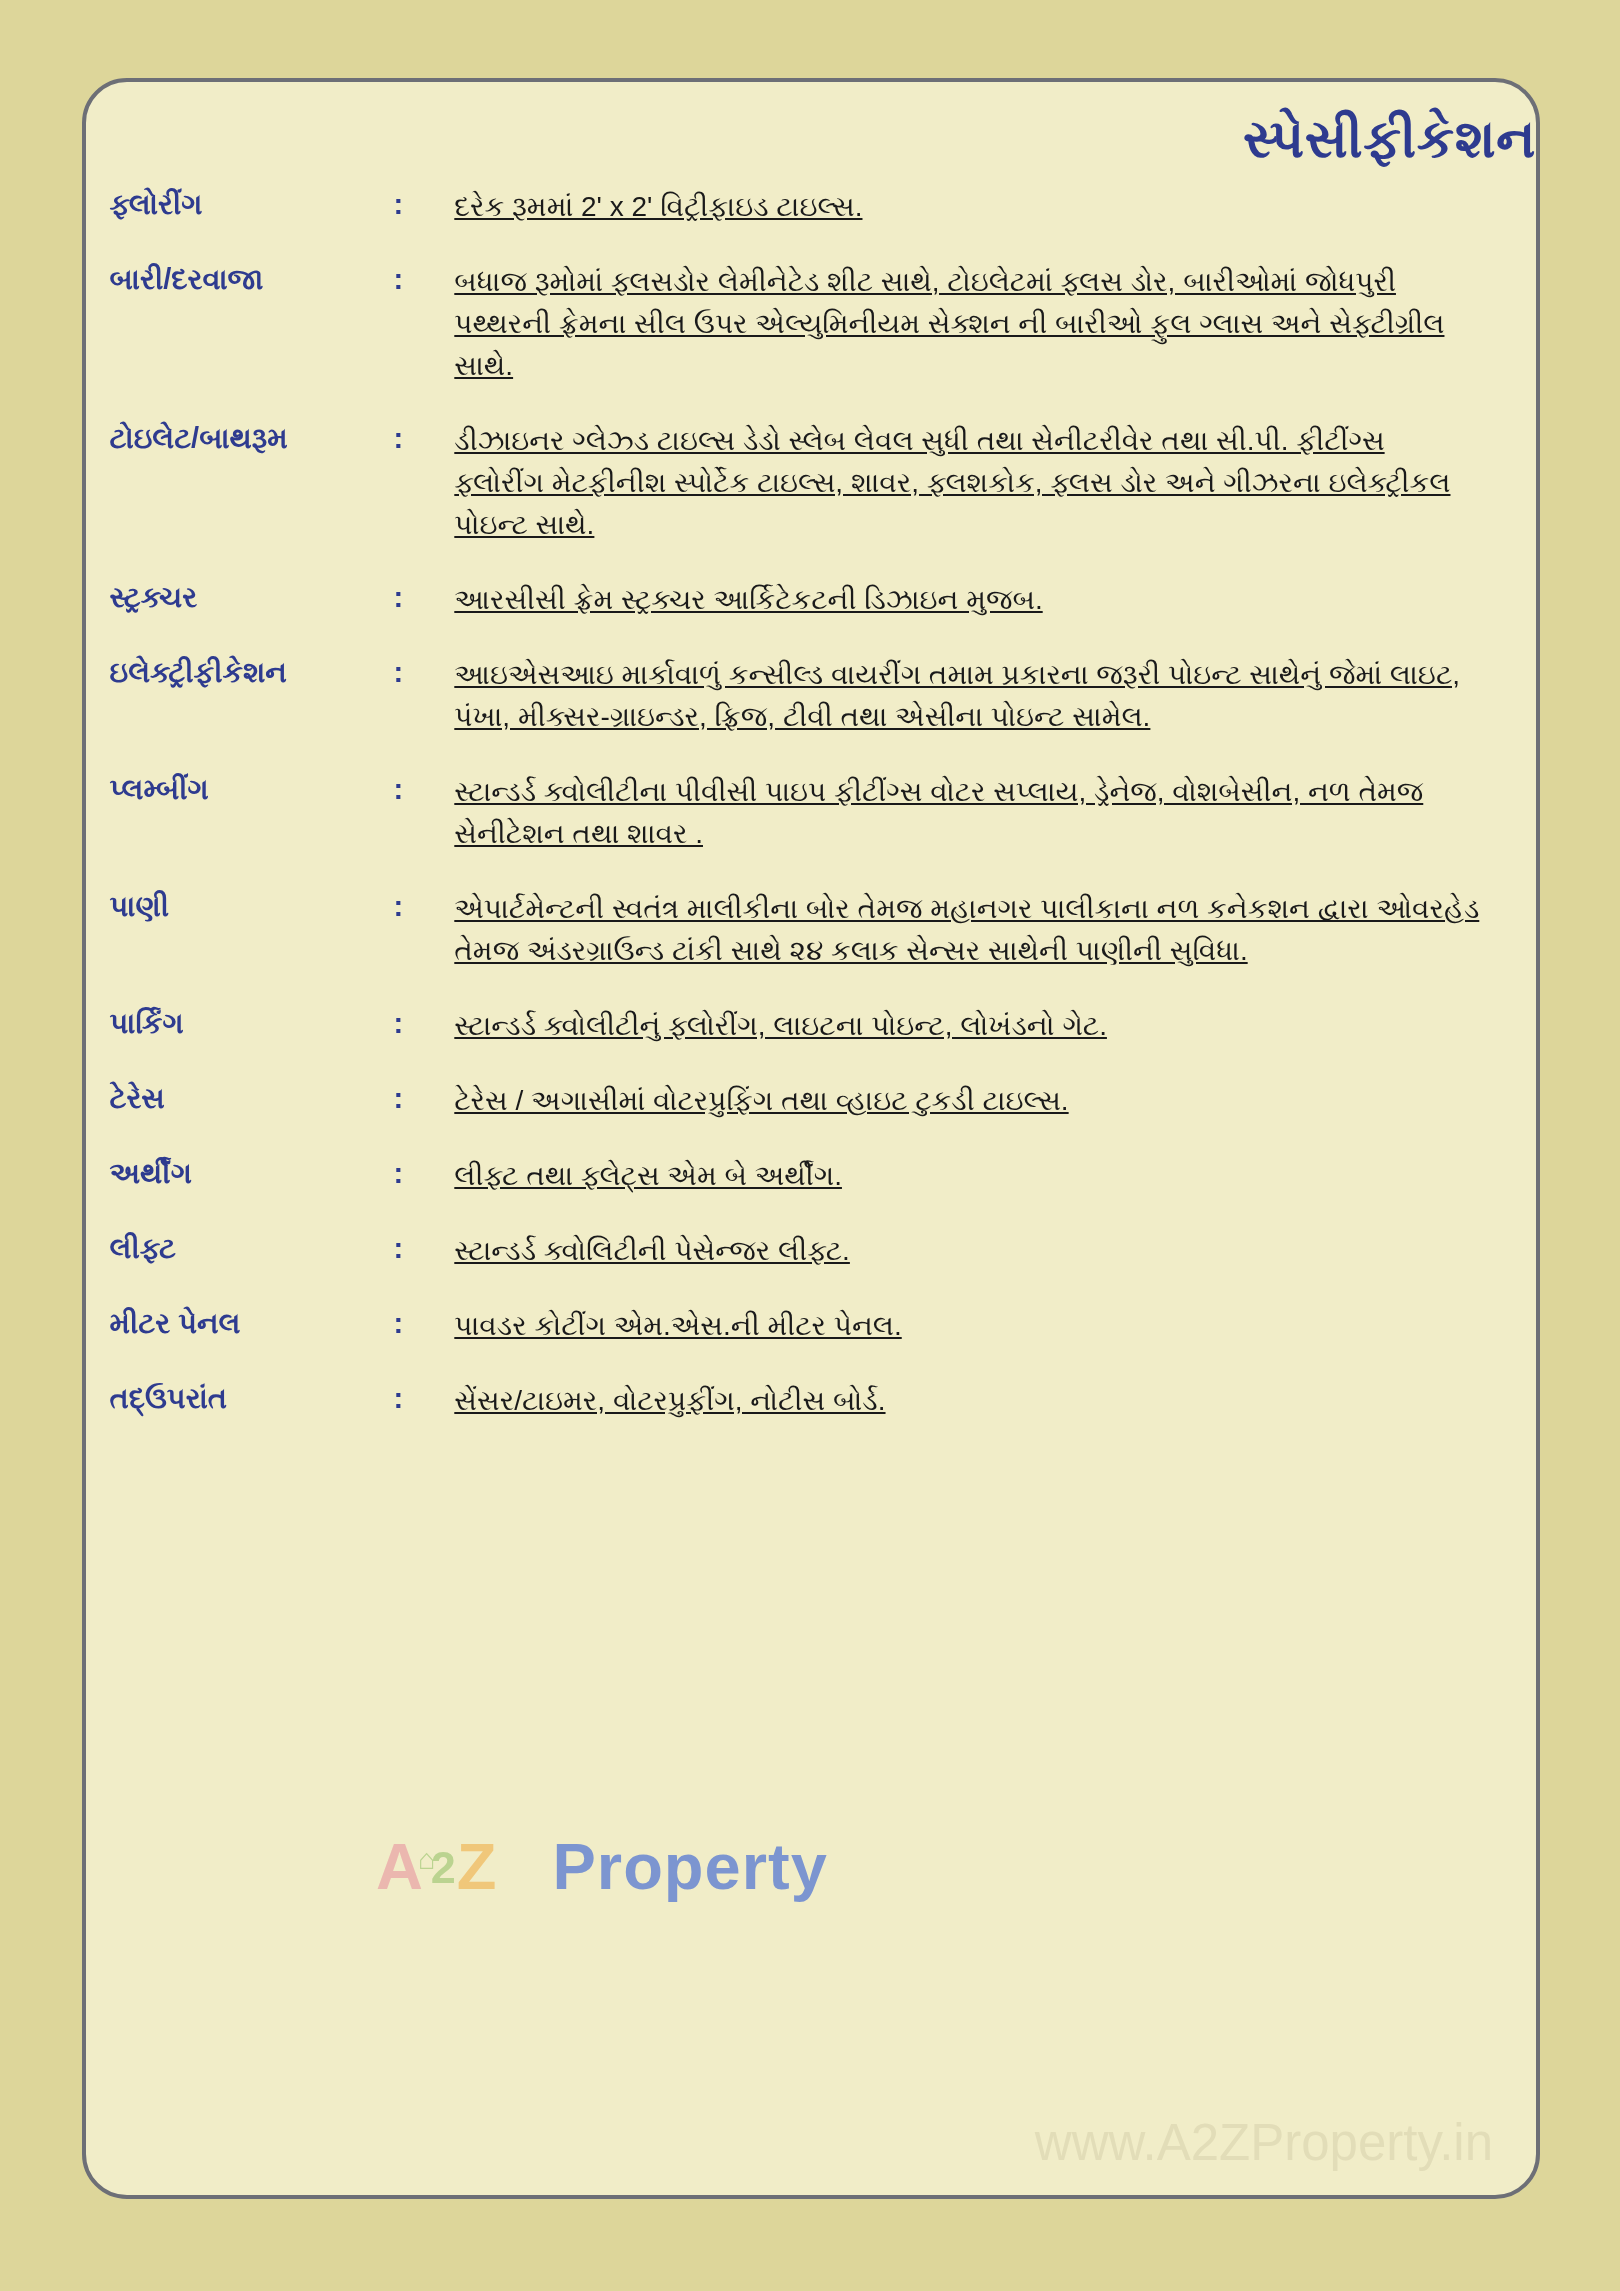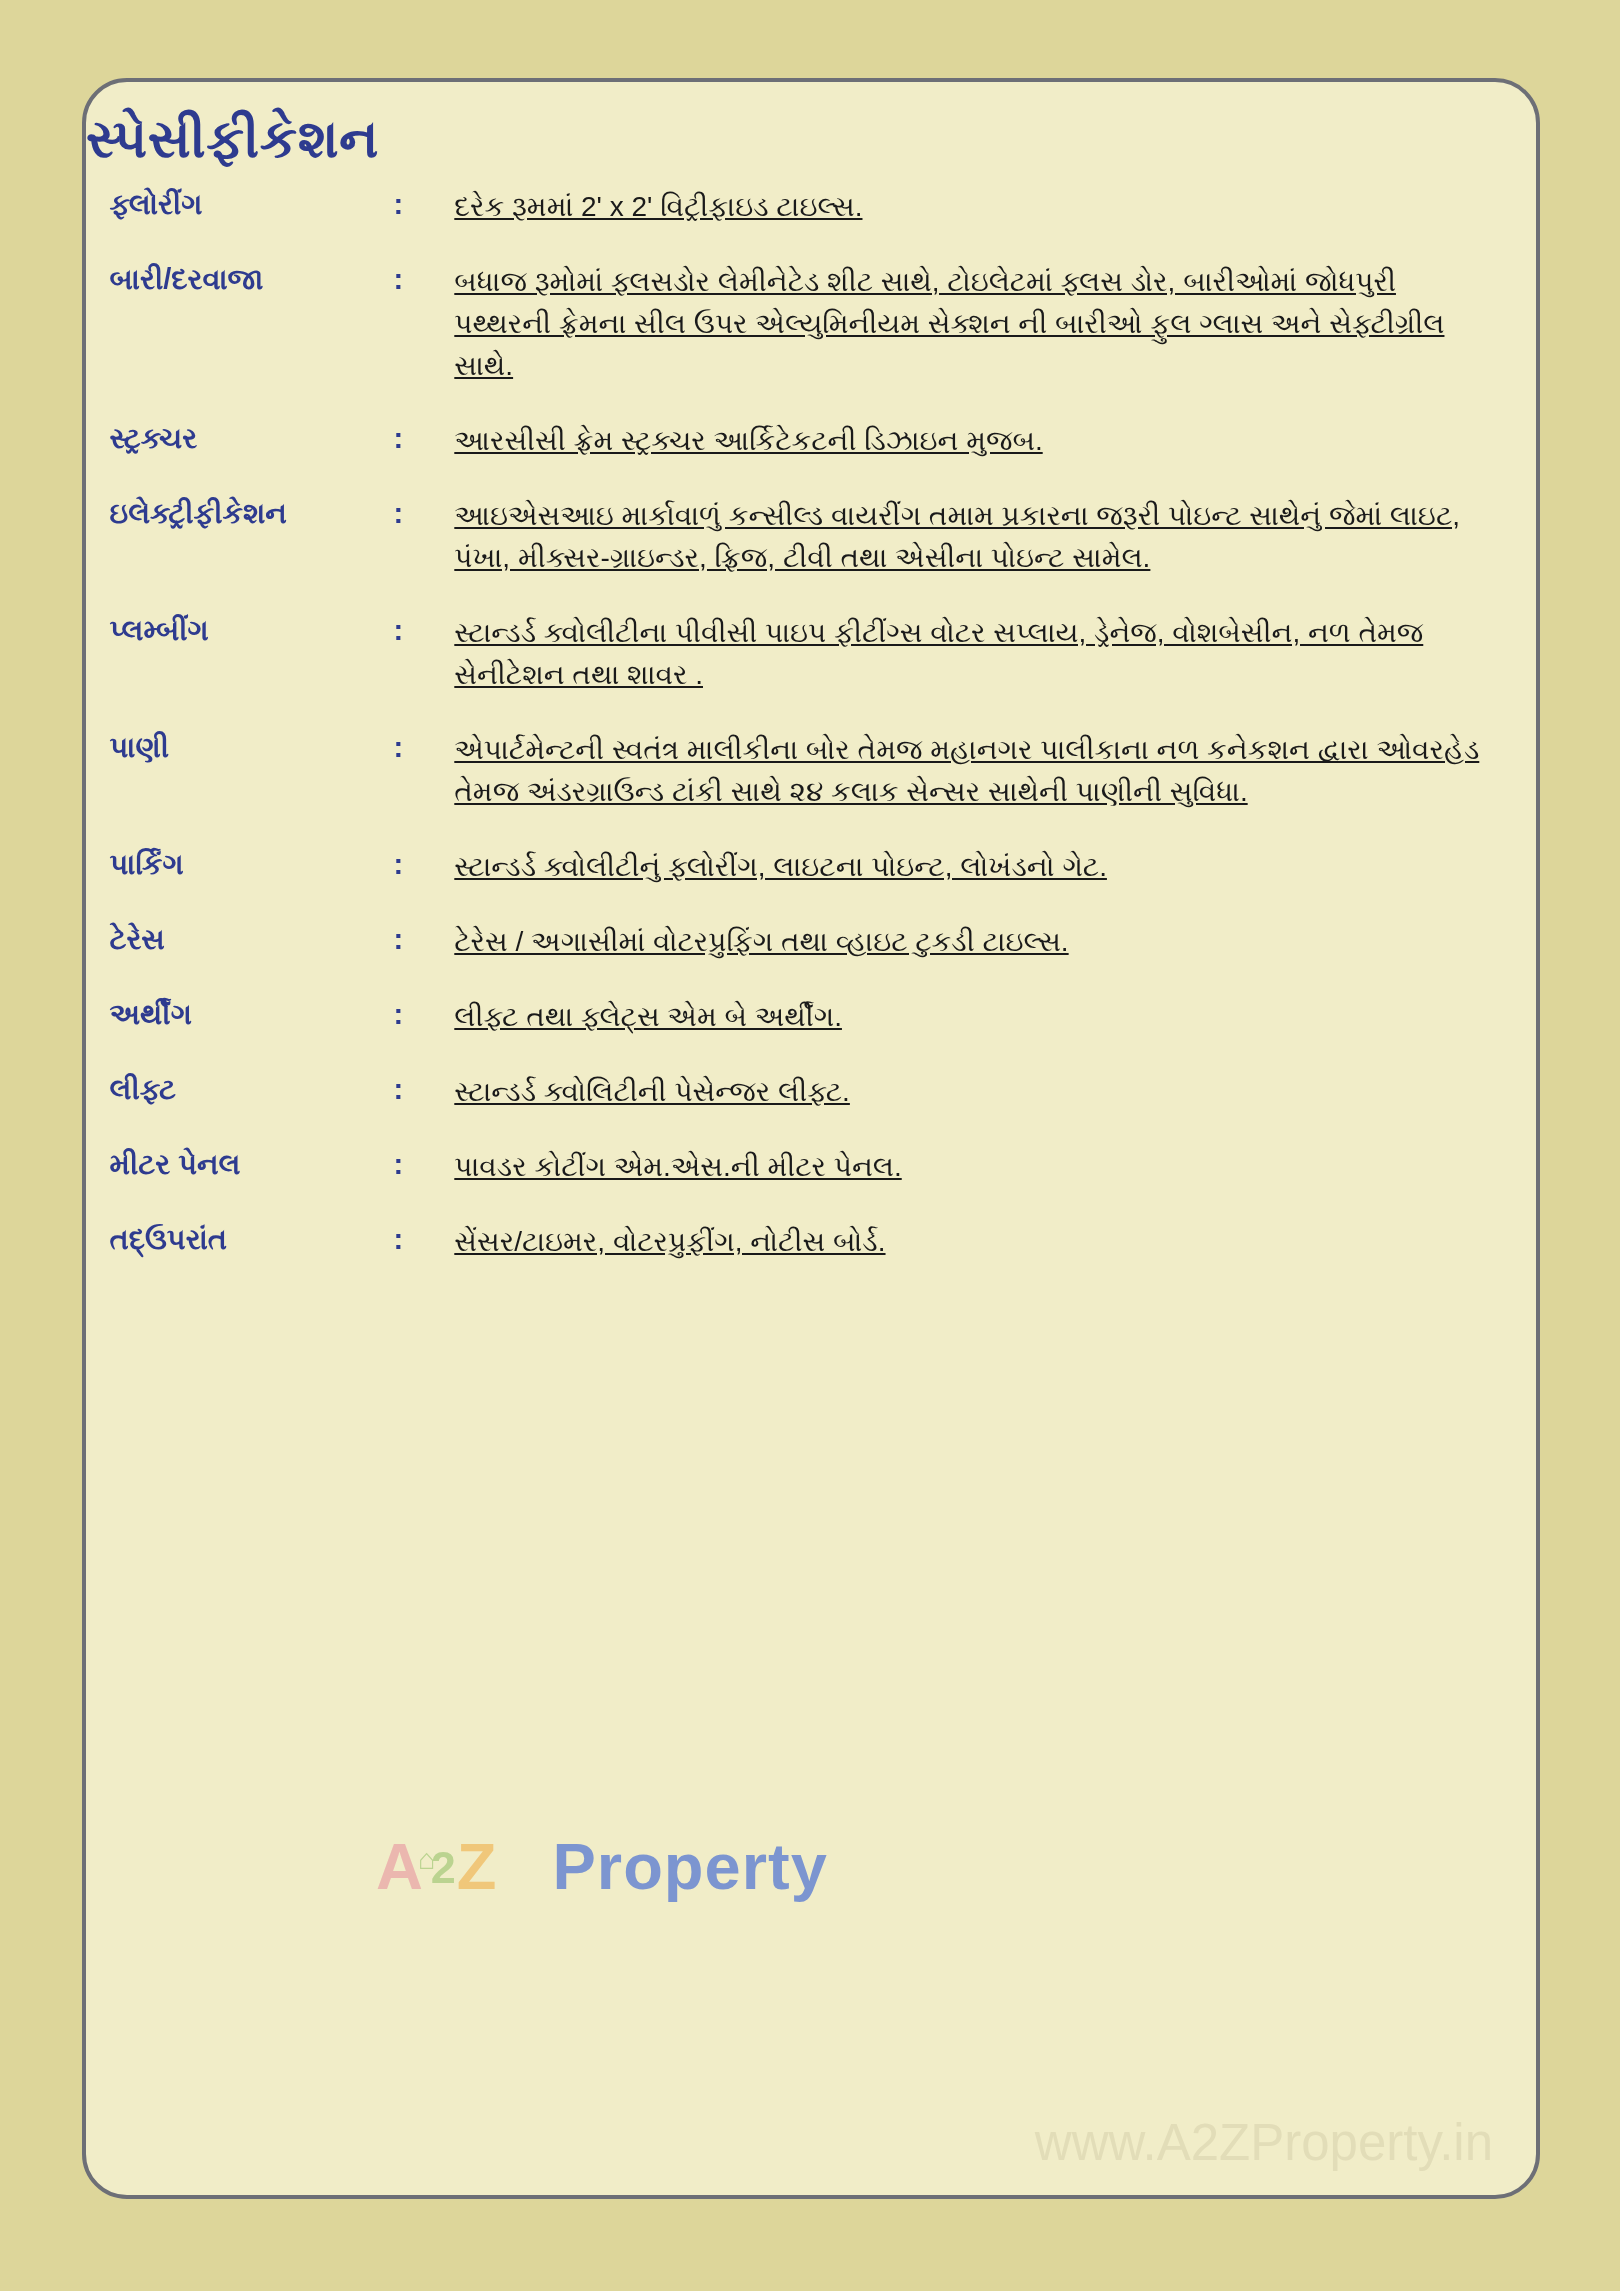--- a/index.html
+++ b/index.html
@@ -71,21 +71,21 @@
     white-space: nowrap;
     letter-spacing: 0px;
     z-index: 1;
     pointer-events: none;
   }
 
   
   .doc-title {
     position: relative;
     z-index: 3;
-    text-align: left;
+    text-align: right;
     color: #2e3b8f;
     font-weight: bold;
     font-size: 53px;
     margin-top: 25.5px;
     letter-spacing: 0.5px;
     font-family: "Liberation Sans", "DejaVu Sans", sans-serif;
   }
 
   
   .spec-table {
@@ -143,20 +143,25 @@
             <td class="cell-label">ફ્લોરીંગ</td>
             <td class="cell-colon">:</td>
             <td class="cell-desc">દરેક રૂમમાં 2' x 2' વિટ્રીફાઇડ ટાઇલ્સ.</td>
           </tr>
           <tr>
             <td class="cell-label">બારી/દરવાજા</td>
             <td class="cell-colon">:</td>
             <td class="cell-desc">બધાજ રૂમોમાં ફ્લસડોર લેમીનેટેડ શીટ સાથે, ટોઇલેટમાં ફ્લસ ડોર, બારીઓમાં જોધપુરી પથ્થરની ફ્રેમના સીલ ઉપર એલ્યુમિનીયમ સેક્શન ની બારીઓ ફુલ ગ્લાસ અને સેફ્ટીગ્રીલ સાથે.</td>
           </tr>
           <tr>
+            <td class="cell-label">ટોઇલેટ/બાથરૂમ</td>
+            <td class="cell-colon">:</td>
+            <td class="cell-desc">ડીઝાઇનર ગ્લેઝ્ડ ટાઇલ્સ ડેડો સ્લેબ લેવલ સુધી તથા સેનીટરીવેર તથા સી.પી. ફીટીંગ્સ ફ્લોરીંગ મેટફીનીશ સ્પોર્ટેક ટાઇલ્સ, શાવર, ફ્લશકોક, ફ્લસ ડોર અને ગીઝરના ઇલેક્ટ્રીકલ પોઇન્ટ સાથે.</td>
+          </tr>
+          <tr>
             <td class="cell-label">સ્ટ્રક્ચર</td>
             <td class="cell-colon">:</td>
             <td class="cell-desc">આરસીસી ફ્રેમ સ્ટ્રક્ચર આર્કિટેકટની ડિઝાઇન મુજબ.</td>
           </tr>
           <tr>
             <td class="cell-label">ઇલેક્ટ્રીફીકેશન</td>
             <td class="cell-colon">:</td>
             <td class="cell-desc">આઇએસઆઇ માર્કાવાળું કન્સીલ્ડ વાયરીંગ તમામ પ્રકારના જરૂરી પોઇન્ટ સાથેનું જેમાં લાઇટ, પંખા, મીક્સર-ગ્રાઇન્ડર, ફ્રિજ, ટીવી તથા એસીના પોઇન્ટ સામેલ.</td>
           </tr>
           <tr>

